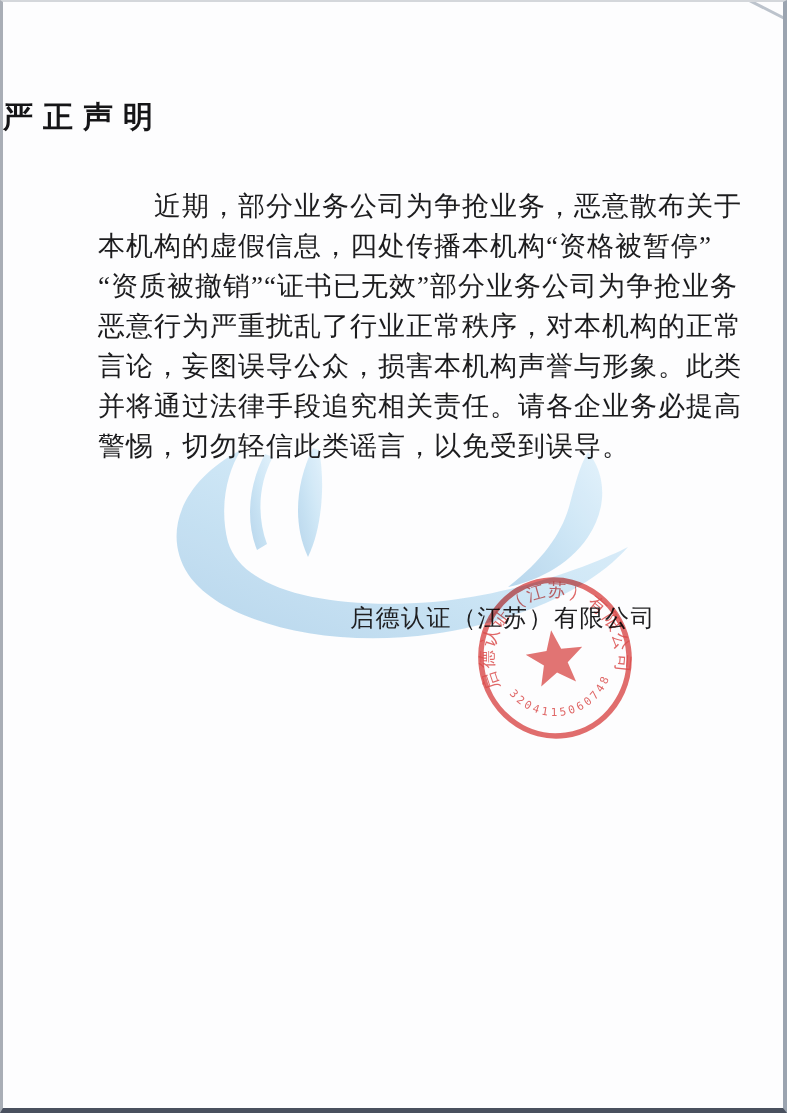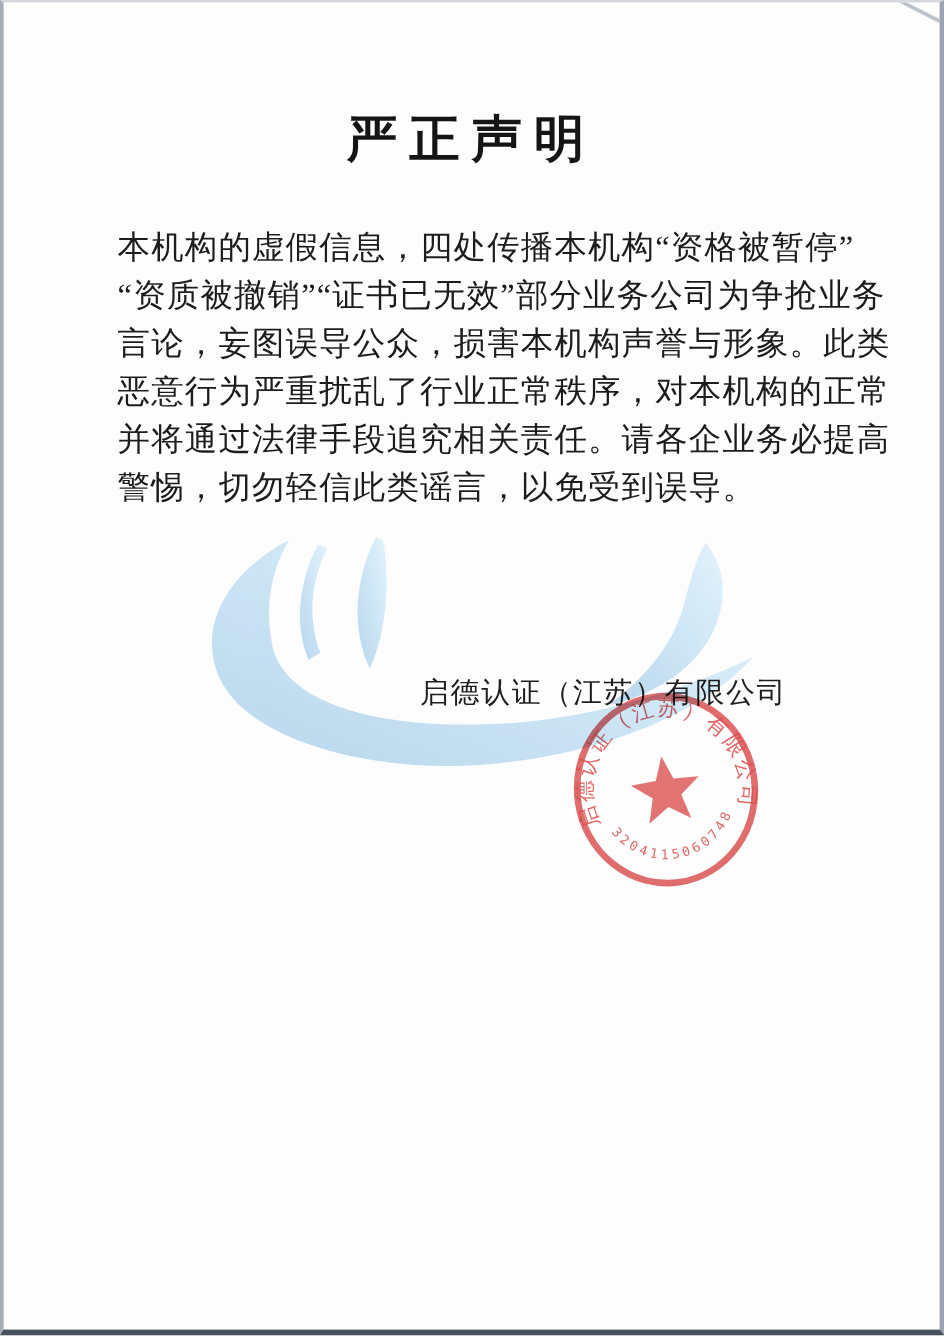--- a/index.html
+++ b/index.html
@@ -18,22 +18,21 @@
   .corner-line{
     position:absolute;top:7px;right:-12px;width:52px;height:3px;
     background:#bcc3cc;transform:rotate(27deg);
   }
   .watermark{
     position:absolute;left:0;top:0;width:787px;height:1113px;z-index:0;
   }
   .content{position:relative;z-index:1;}
   .doc-title{
     margin:92px 0 0 0;
-    text-align:center;
-    font-size:42px;line-height:46px;
+    font-size:30px;line-height:46px;
     font-weight:bold;color:#151517;
     letter-spacing:10px;
   }
   .doc-body{margin:46px 95px 0 95px;color:#1c1c1e;}
   .body-line{
     font-size:27px;line-height:40px;letter-spacing:1px;
     text-align:justify;text-align-last:justify;
     white-space:nowrap;
   }
   .body-line.first{text-indent:56px;}
@@ -75,24 +74,25 @@
       <path d="M262,452 C246,482 242,518 254,548 L264,542 C254,515 255,482 270,455 Z"></path>
 
       <path d="M310,446 C292,482 290,523 305,555 C320,524 322,478 316,448 Z"></path>
     </g>
   </svg>
 
   <div class="content">
     <h1 class="doc-title">严正声明</h1>
 
     <div class="doc-body">
+      <div class="body-line first">近期，部分业务公司为争抢业务，恶意散布关于</div>
       <div class="body-line">本机构的虚假信息，四处传播本机构“资格被暂停”</div>
       <div class="body-line">“资质被撤销”“证书已无效”部分业务公司为争抢业务</div>
+      <div class="body-line">恶意行为严重扰乱了行业正常秩序，对本机构的正常</div>
       <div class="body-line">言论，妄图误导公众，损害本机构声誉与形象。此类</div>
-      <div class="body-line">恶意行为严重扰乱了行业正常秩序，对本机构的正常</div>
       <div class="body-line">并将通过法律手段追究相关责任。请各企业务必提高</div>
       <div class="body-line last">警惕，切勿轻信此类谣言，以免受到误导。</div>
     </div>
 
     <div class="signature">
       <div class="sig-company">启德认证（江苏）有限公司</div>
     </div>
   </div>
 
   <svg class="seal" viewBox="0 0 200 195" xmlns="http://www.w3.org/2000/svg" aria-hidden="true">

